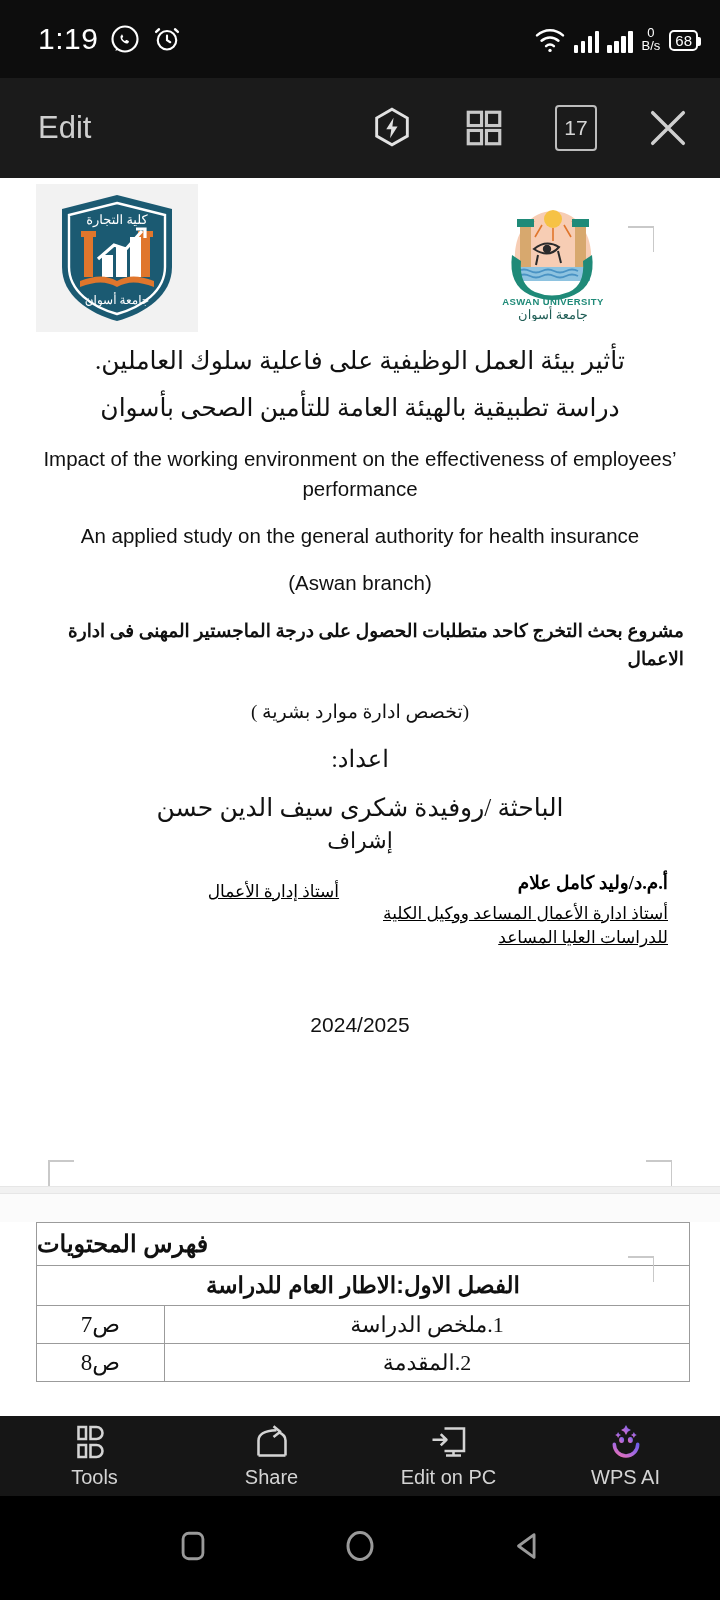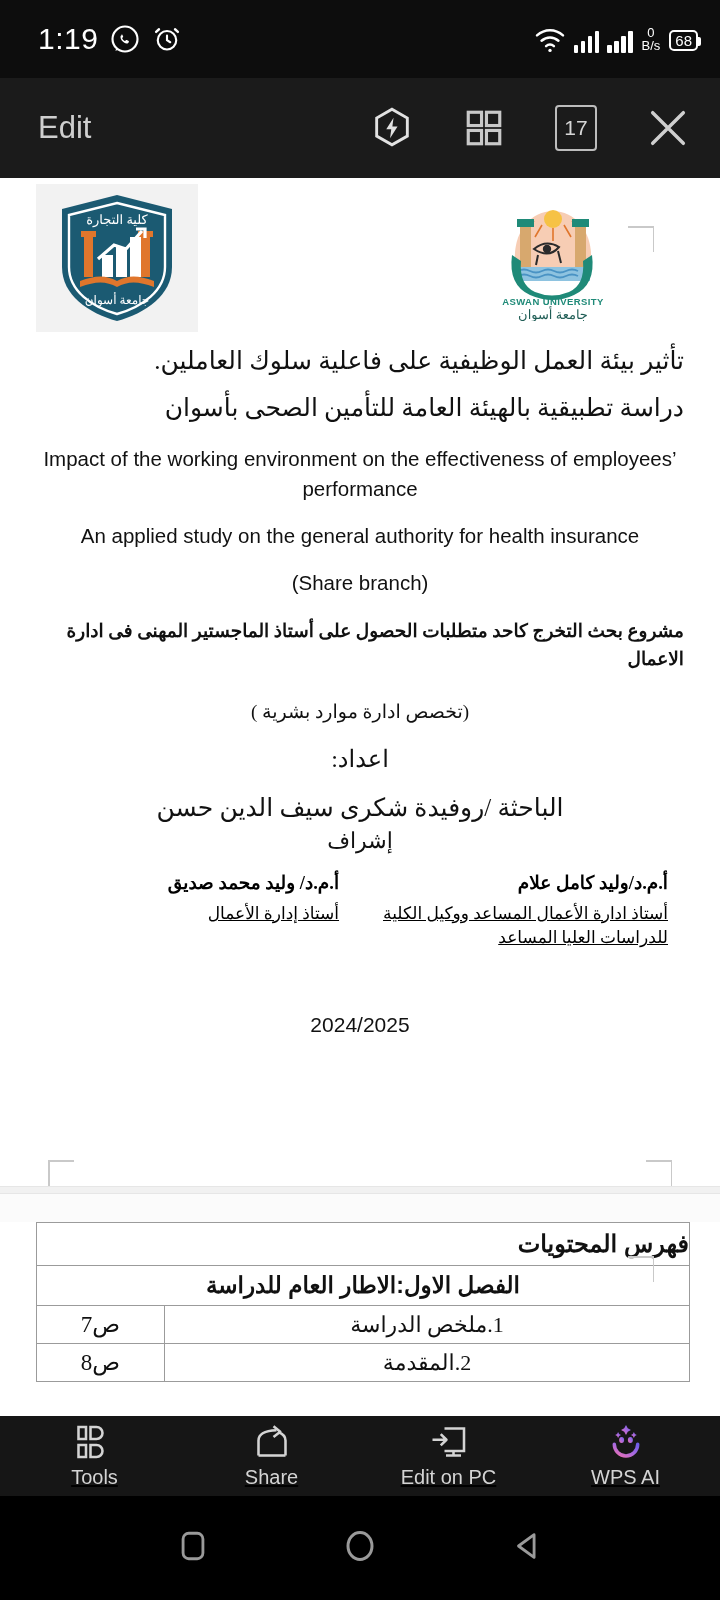--- a/index.html
+++ b/index.html
@@ -78,58 +78,58 @@
   
   .logorow{ display:flex; justify-content:space-between; align-items:flex-start; padding-top:6px;}
   .logo-left{ width:162px; height:148px; background:#f2f2f2; display:flex; align-items:center; justify-content:center;}
   .logo-right{ width:150px; height:150px; margin-right:56px; display:flex; align-items:center; justify-content:center; flex-direction:column;}
 
   
   .doc-ar{
     direction:rtl; text-align:center; color:#111;
     font-family:"Liberation Serif", serif;
   }
-  .t-ar-title{ font-size:25px; line-height:1.55; margin-top:8px;text-align:right; }
+  .t-ar-title{ font-size:25px; line-height:1.55; margin-top:8px; }
   .t-en{ font-size:21px; line-height:1.45; color:#111; text-align:center; font-family:"Liberation Sans",sans-serif; }
   .t-en2{ font-size:20.5px; line-height:1.5; margin-top:16px; }
   .t-ar-sub{ font-size:18.5px; line-height:1.55; text-align:right; margin-top:18px; font-weight:bold;}
   .t-ar-spec{ font-size:19px; margin-top:26px;}
   .t-ar-prep{ font-size:24px; margin-top:22px;}
   .t-ar-name{ font-size:25px; margin-top:20px;}
   .t-ar-sup{ font-size:22px; margin-top:6px;}
   .suprow{ display:flex; direction:rtl; justify-content:space-between; margin-top:18px; font-family:"Liberation Serif",serif;}
   .supcol{ width:48%; }
   .supcol .nm{ font-size:18.5px; font-weight:bold; }
   .supcol .rl{ font-size:17px; line-height:1.45; margin-top:8px;text-decoration:underline;}
   .sup-r{ text-align:right; padding-right:16px;}
   .sup-l{ text-align:right; padding-right:8px;}
   .year{ text-align:center; font-size:21px; margin-top:62px; color:#111;}
 
   
   .toc{ width:654px; margin:28px auto 0; border-collapse:collapse; direction:rtl;}
   .toc td{ border:1.6px solid #9b9b9b; color:#111; }
-  .toc .hdr{ text-align:right; font-size:24px; font-weight:bold; padding:7px 0; font-family:"Liberation Sans",sans-serif;}
+  .toc .hdr{ text-align:left; font-size:24px; font-weight:bold; padding:7px 0; font-family:"Liberation Sans",sans-serif;}
   .toc .sub{ text-align:center; font-size:23px; font-weight:bold; padding:6px 0; font-family:"Liberation Sans",sans-serif;}
   .toc .item{ text-align:center; font-size:22px; padding:5px 0; font-family:"Liberation Serif",serif;}
   .toc .pg{ width:128px; text-align:center; font-size:23px; padding:5px 10px; font-family:"Liberation Serif",serif;}
 
   
   .edge{
     position:absolute; right:-14px; top:390px; width:30px; height:216px;
     background:#fff; border-radius:18px;
     box-shadow:-3px 0 6px rgba(0,0,0,.10);
   }
 
   
   .bottombar{
     position:absolute; left:0; right:0; bottom:104px; height:80px;
     background:#161616; display:flex; align-items:center; justify-content:space-around;
     padding:0 6px;
   }
-  .bb-item{ display:flex; flex-direction:column; align-items:center; gap:5px; cursor:pointer; min-width:108px;text-decoration:underline;}
+  .bb-item{ display:flex; flex-direction:column; align-items:center; gap:5px; cursor:pointer; min-width:108px;}
   .bb-item .lbl{ color:#d4d4d4; font-size:20px; }
   .bb-ico{ height:38px; display:flex; align-items:center; justify-content:center; }
 
   
   .navbar{
     position:absolute; left:0; right:0; bottom:0; height:104px; background:#000;
     display:flex; align-items:center; justify-content:space-around; padding:0 110px;
   }
   .nav-btn{ cursor:pointer; }
 </style>
@@ -265,35 +265,34 @@
           <text x="59" y="108" font-size="9.5" fill="#1f8a78" text-anchor="middle" font-family="'Liberation Sans',sans-serif" font-weight="bold" letter-spacing="0.4">ASWAN UNIVERSITY</text>
           <text x="59" y="122" font-size="13" fill="#1f5d55" text-anchor="middle" font-family="'Liberation Serif',serif">جامعة أسوان</text>
         </svg>
       </div>
     </div>
 
     <div class="doc-ar t-ar-title">تأثير بيئة العمل الوظيفية على فاعلية سلوك العاملين.</div>
     <div class="doc-ar t-ar-title">دراسة تطبيقية بالهيئة العامة للتأمين الصحى بأسوان</div>
     <div class="t-en t-en2">Impact of the working environment on the effectiveness of employees’ performance</div>
     <div class="t-en t-en2">An applied study on the general authority for health insurance</div>
-    <div class="t-en t-en2">(Share branch)</div>
-
-    <div class="doc-ar t-ar-sub">مشروع بحث التخرج كاحد متطلبات الحصول على أستاذ الماجستير المهنى فى ادارة الاعمال</div>
+    <div class="t-en t-en2">(Aswan branch)</div>
+
+    <div class="doc-ar t-ar-sub">مشروع بحث التخرج كاحد متطلبات الحصول على درجة الماجستير المهنى فى ادارة الاعمال</div>
     <div class="doc-ar t-ar-spec">(تخصص ادارة موارد بشرية )</div>
     <div class="doc-ar t-ar-prep">اعداد:</div>
     <div class="doc-ar t-ar-name">الباحثة /روفيدة شكرى سيف الدين حسن</div>
     <div class="doc-ar t-ar-sup">إشراف</div>
 
     <div class="suprow">
       <div class="supcol sup-r">
         <div class="nm">أ.م.د/وليد كامل علام</div>
         <div class="rl">أستاذ ادارة الأعمال المساعد ووكيل الكلية للدراسات العليا المساعد</div>
       </div>
       <div class="supcol sup-l">
-        <div class="nm">أ.م.د/ وليد محمد صديق</div>
         <div class="rl">أستاذ إدارة الأعمال</div>
       </div>
     </div>
 
     <div class="year">2024/2025</div>
   </div>
 
   <div class="pagegap"></div>
 
   <div class="page page2">

